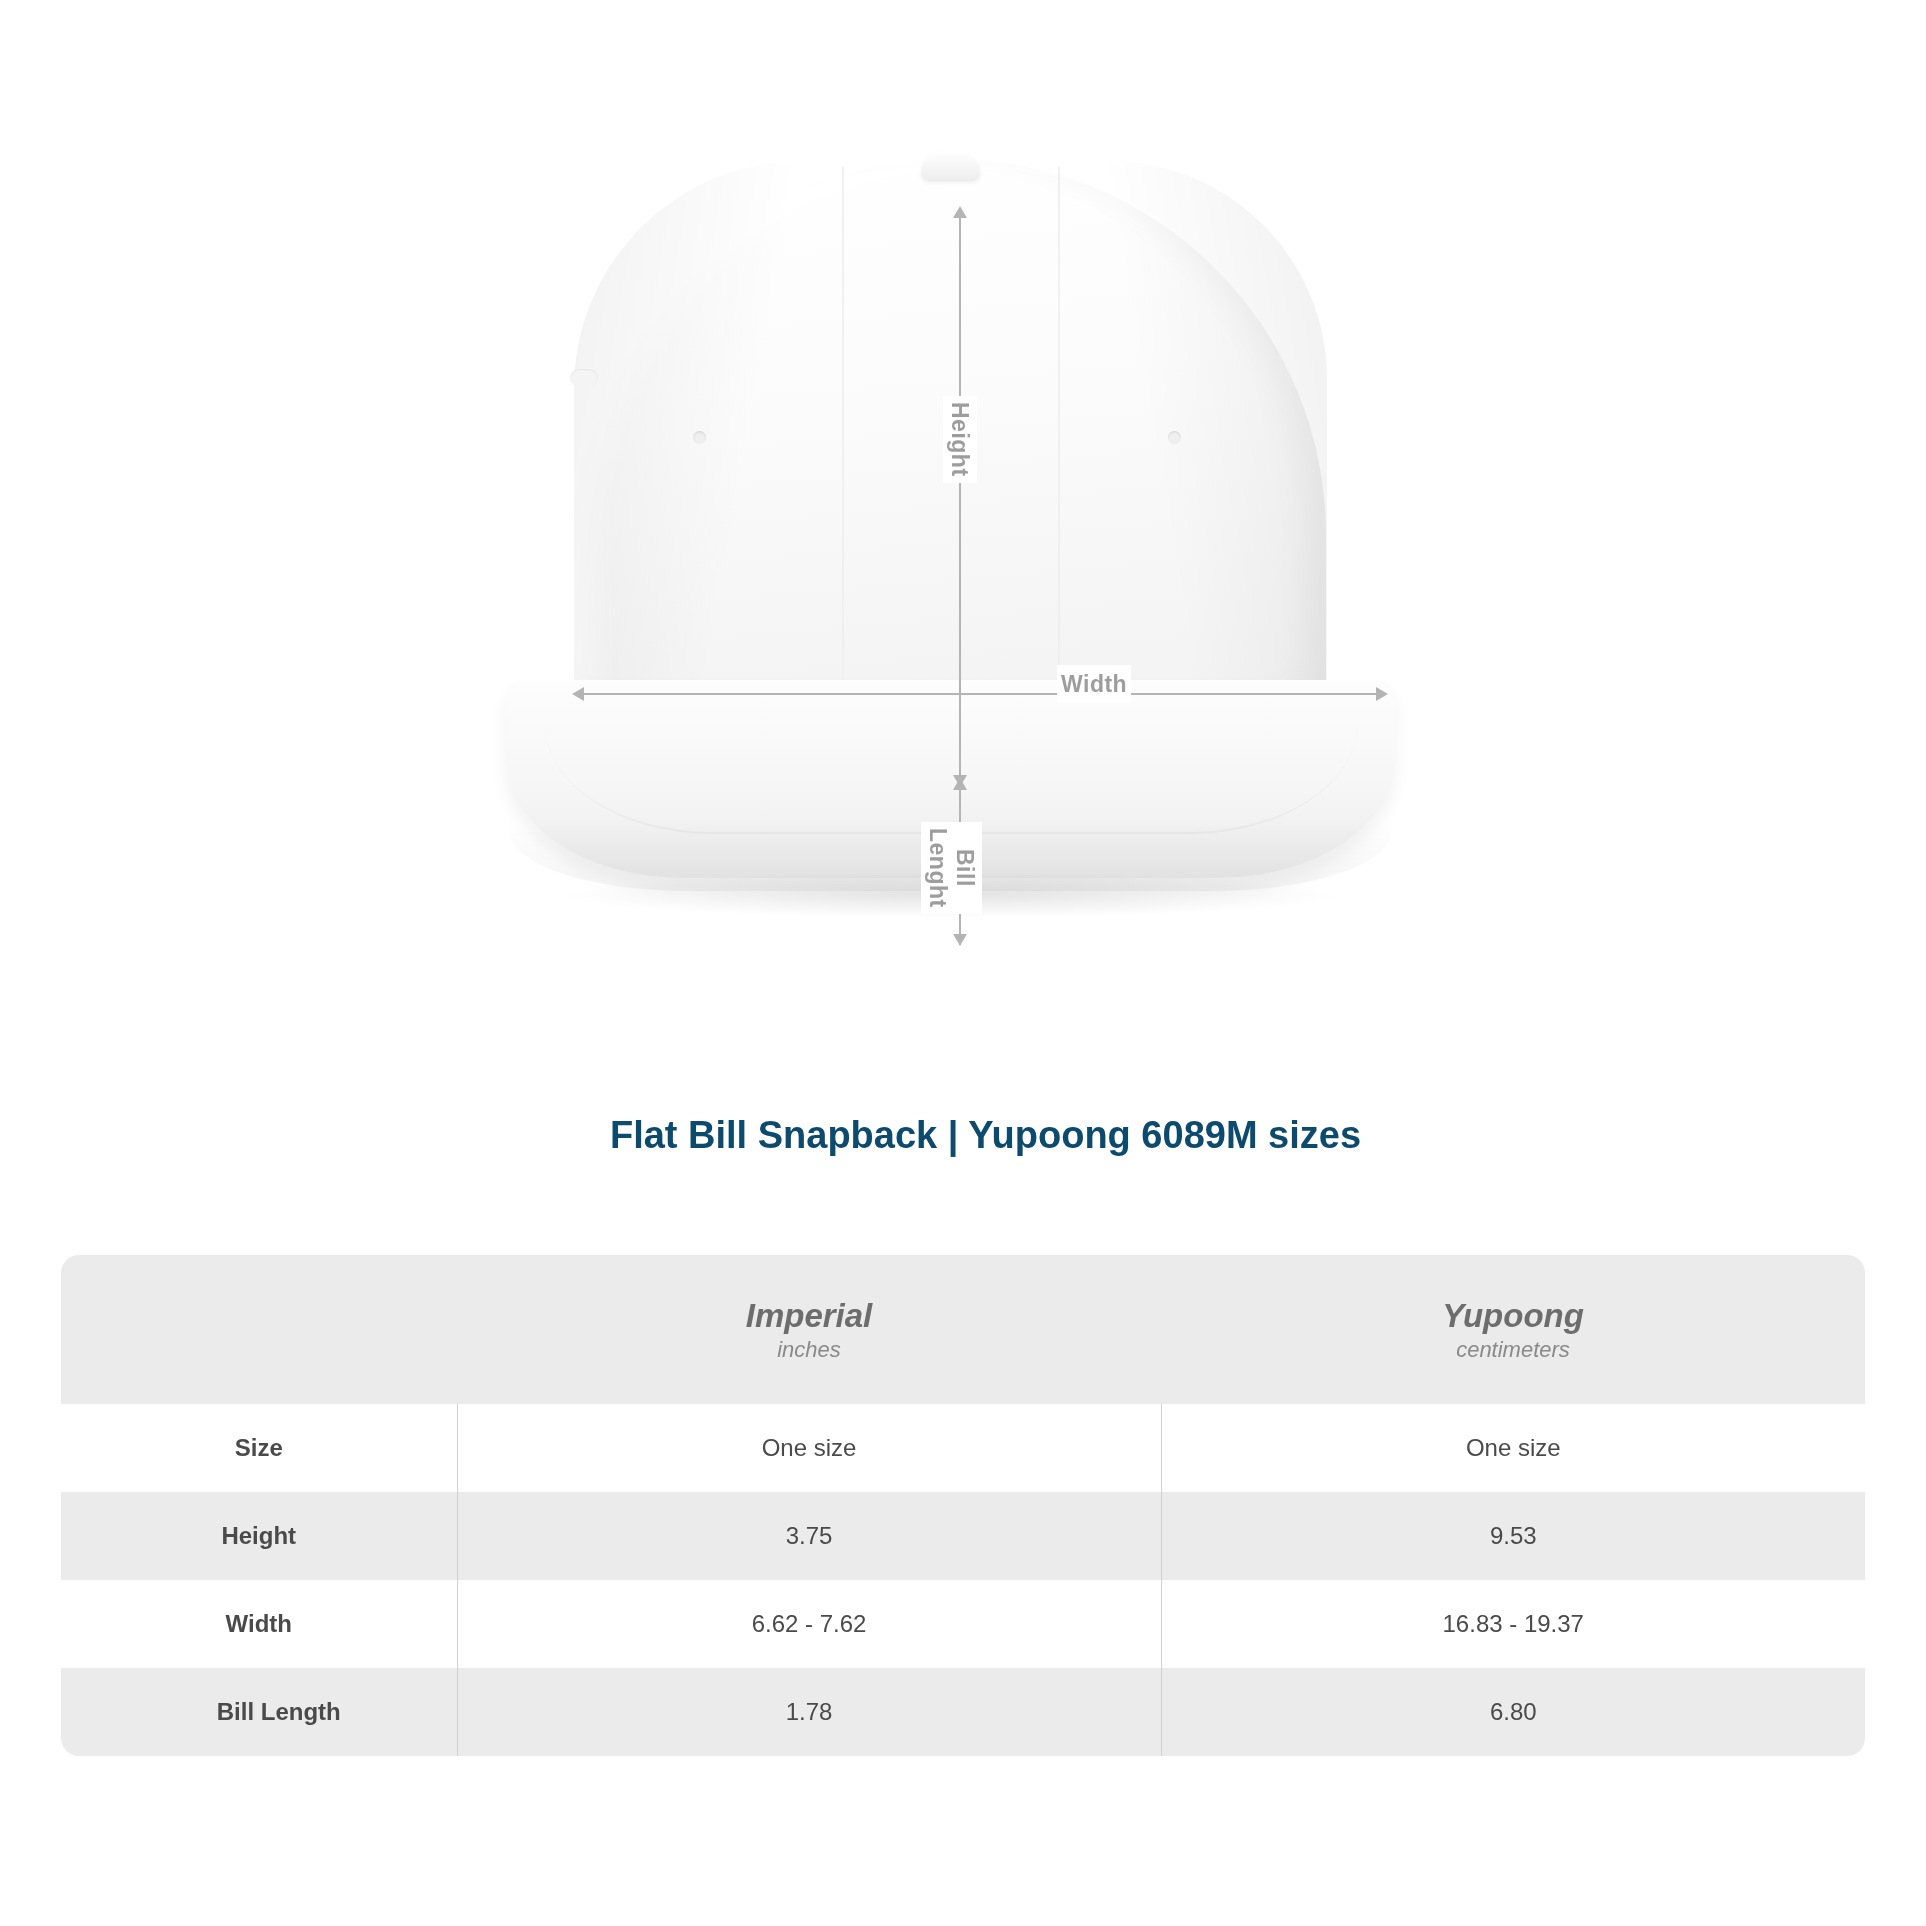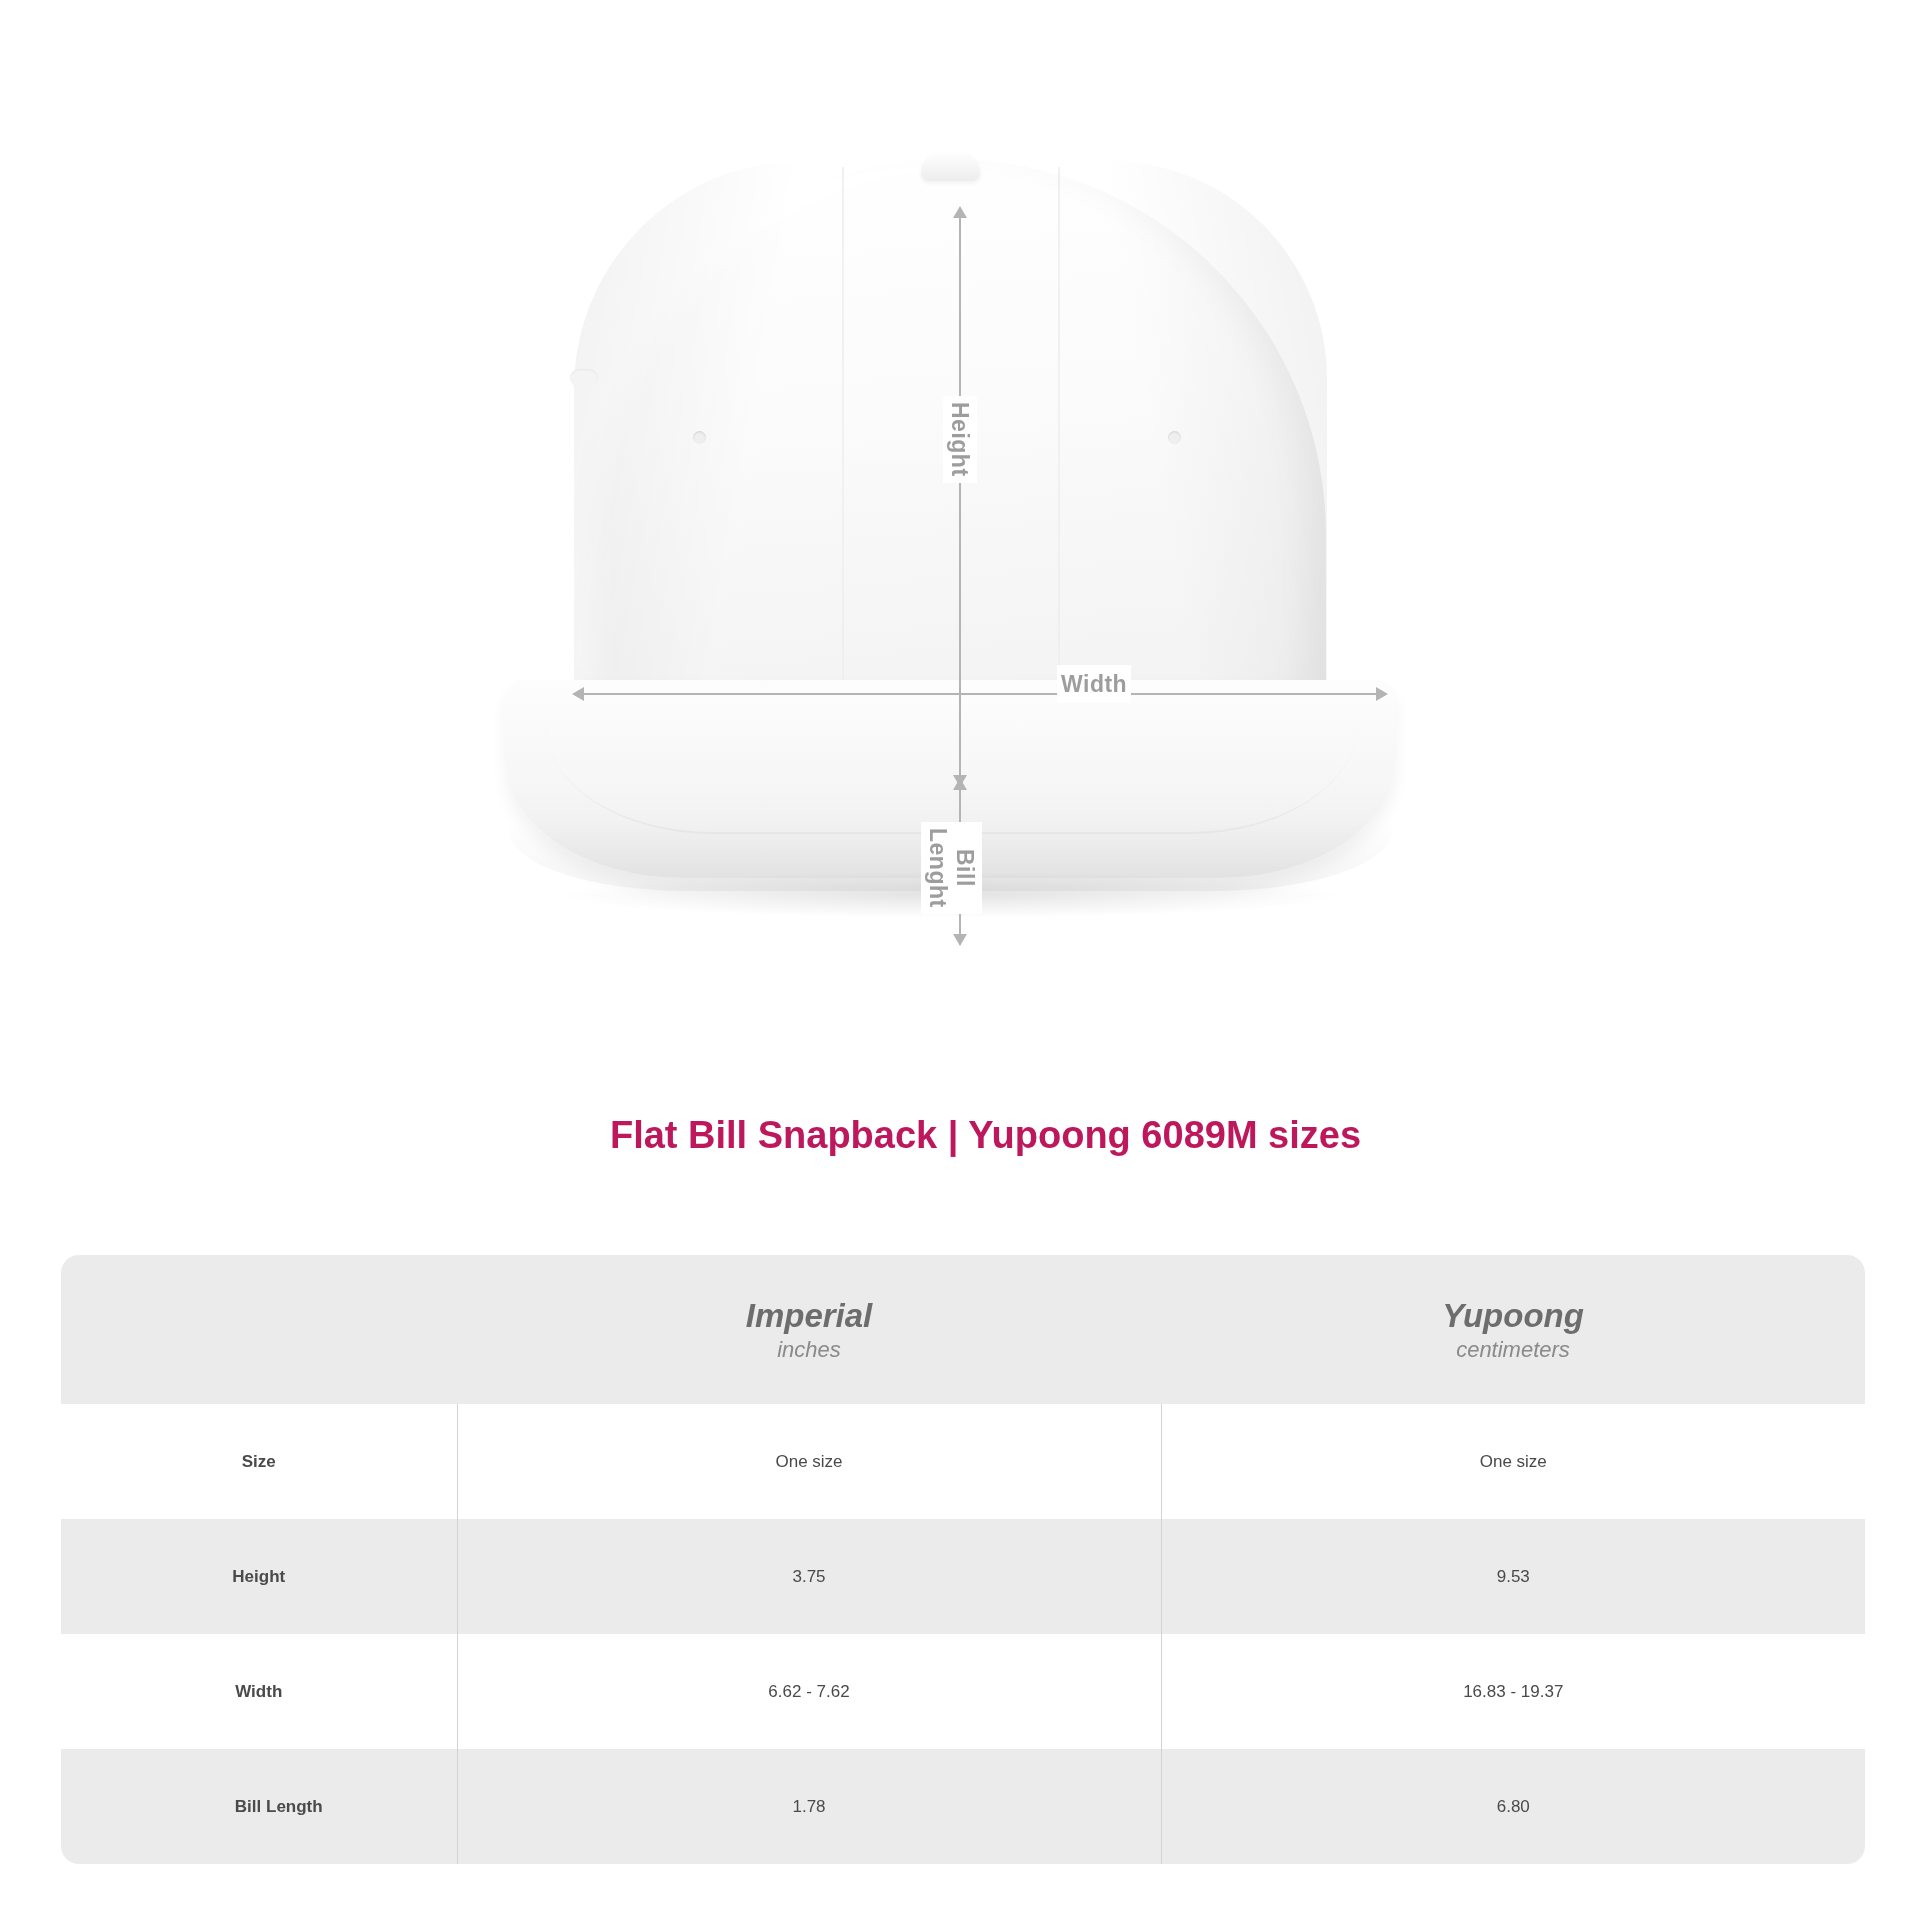--- a/index.html
+++ b/index.html
@@ -200,21 +200,21 @@
   .title-block {
     position: absolute;
     left: 0;
     top: 1114px;
     width: 1927px;
     text-align: center;
   }
   .chart-title {
     font-size: 38px;
     font-weight: bold;
-    color: #be185d;
+    color: #0c4a6e;
     margin: 0 0 10px 0;
     padding-left: 44px;
   }
   .chart-note {
     font-size: 23px;
     font-style: italic;
     color: #6f6f6f;
     margin: 0;
   }
 
@@ -251,24 +251,24 @@
     line-height: 1.2;
   }
   .unit-sub {
     font-size: 22px;
     font-style: italic;
     color: #8a8a8a;
     margin-top: 2px;
   }
 
   .data-row td {
-    height: 115px;
+    height: 88px;
     text-align: center;
     vertical-align: middle;
-    font-size: 17px;
+    font-size: 24px;
     color: #4a4a4a;
   }
   .data-row.alt td {
     background: #ebebeb;
   }
   .data-row td.rowhead {
     font-weight: bold;
     color: #4a4a4a;
   }
   .cell-div {

